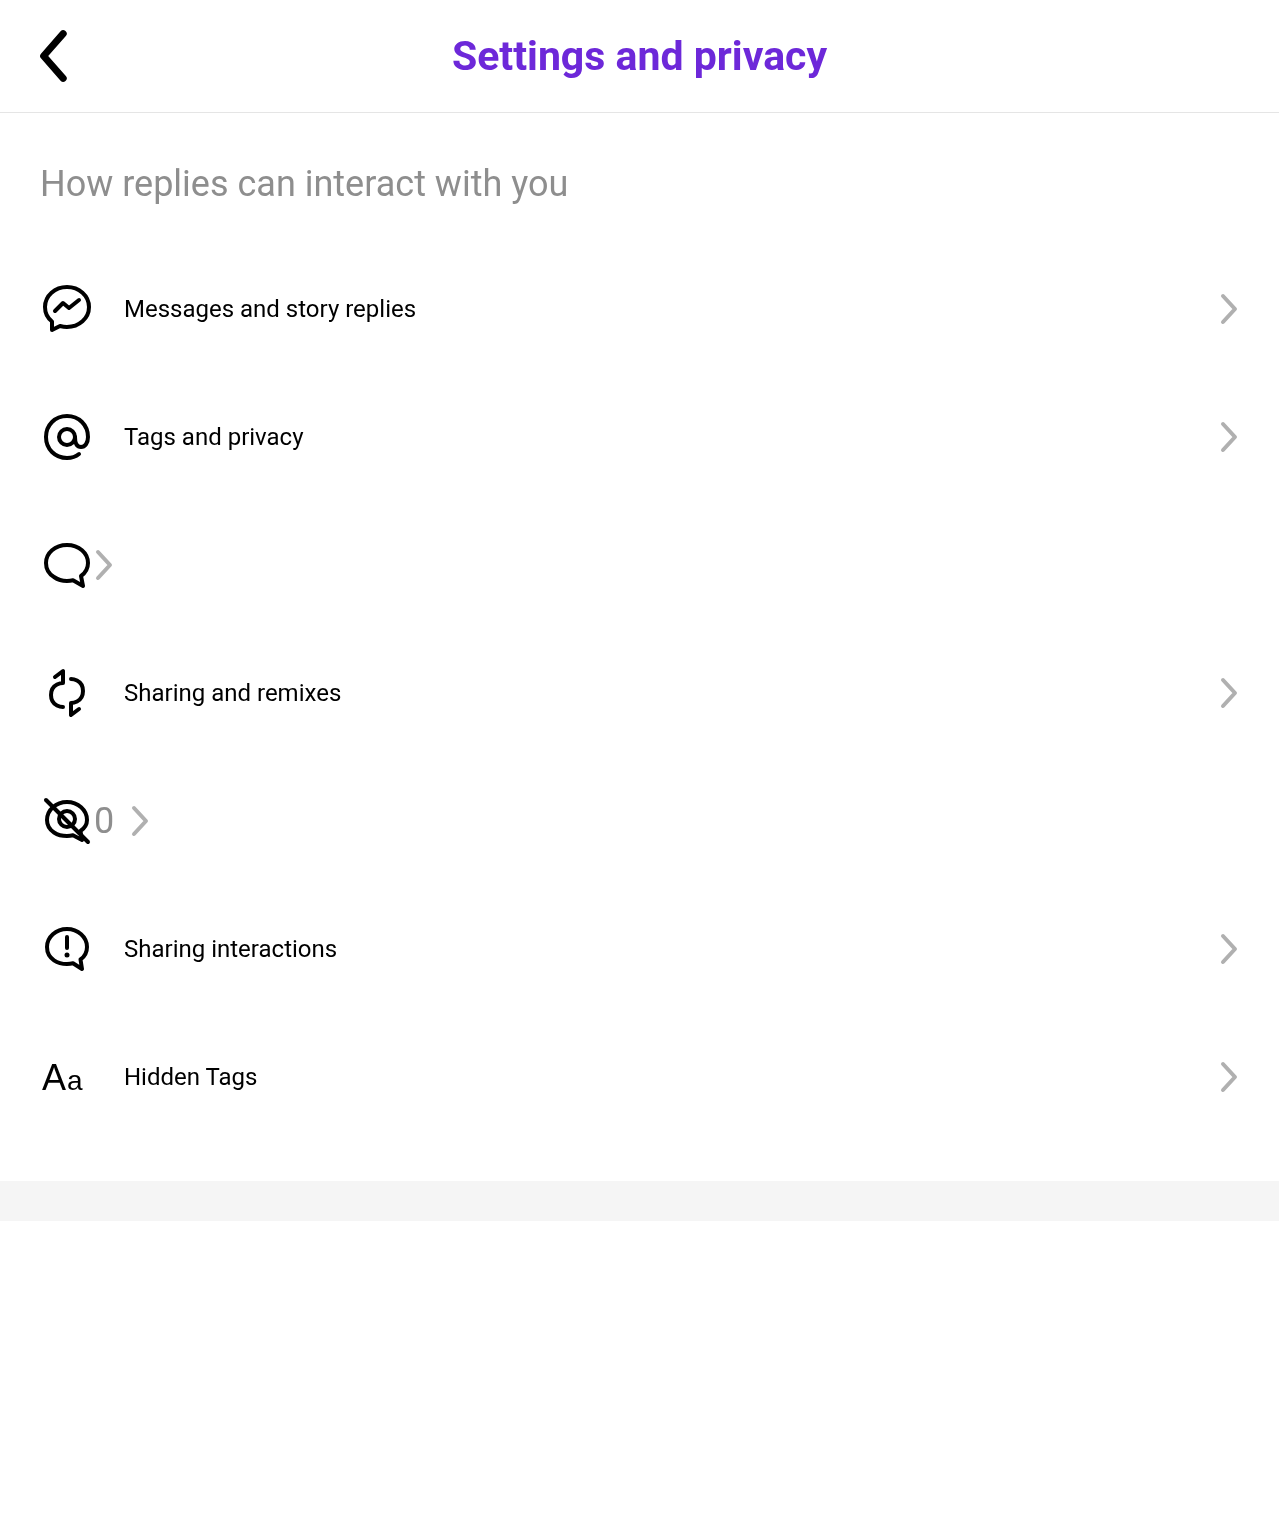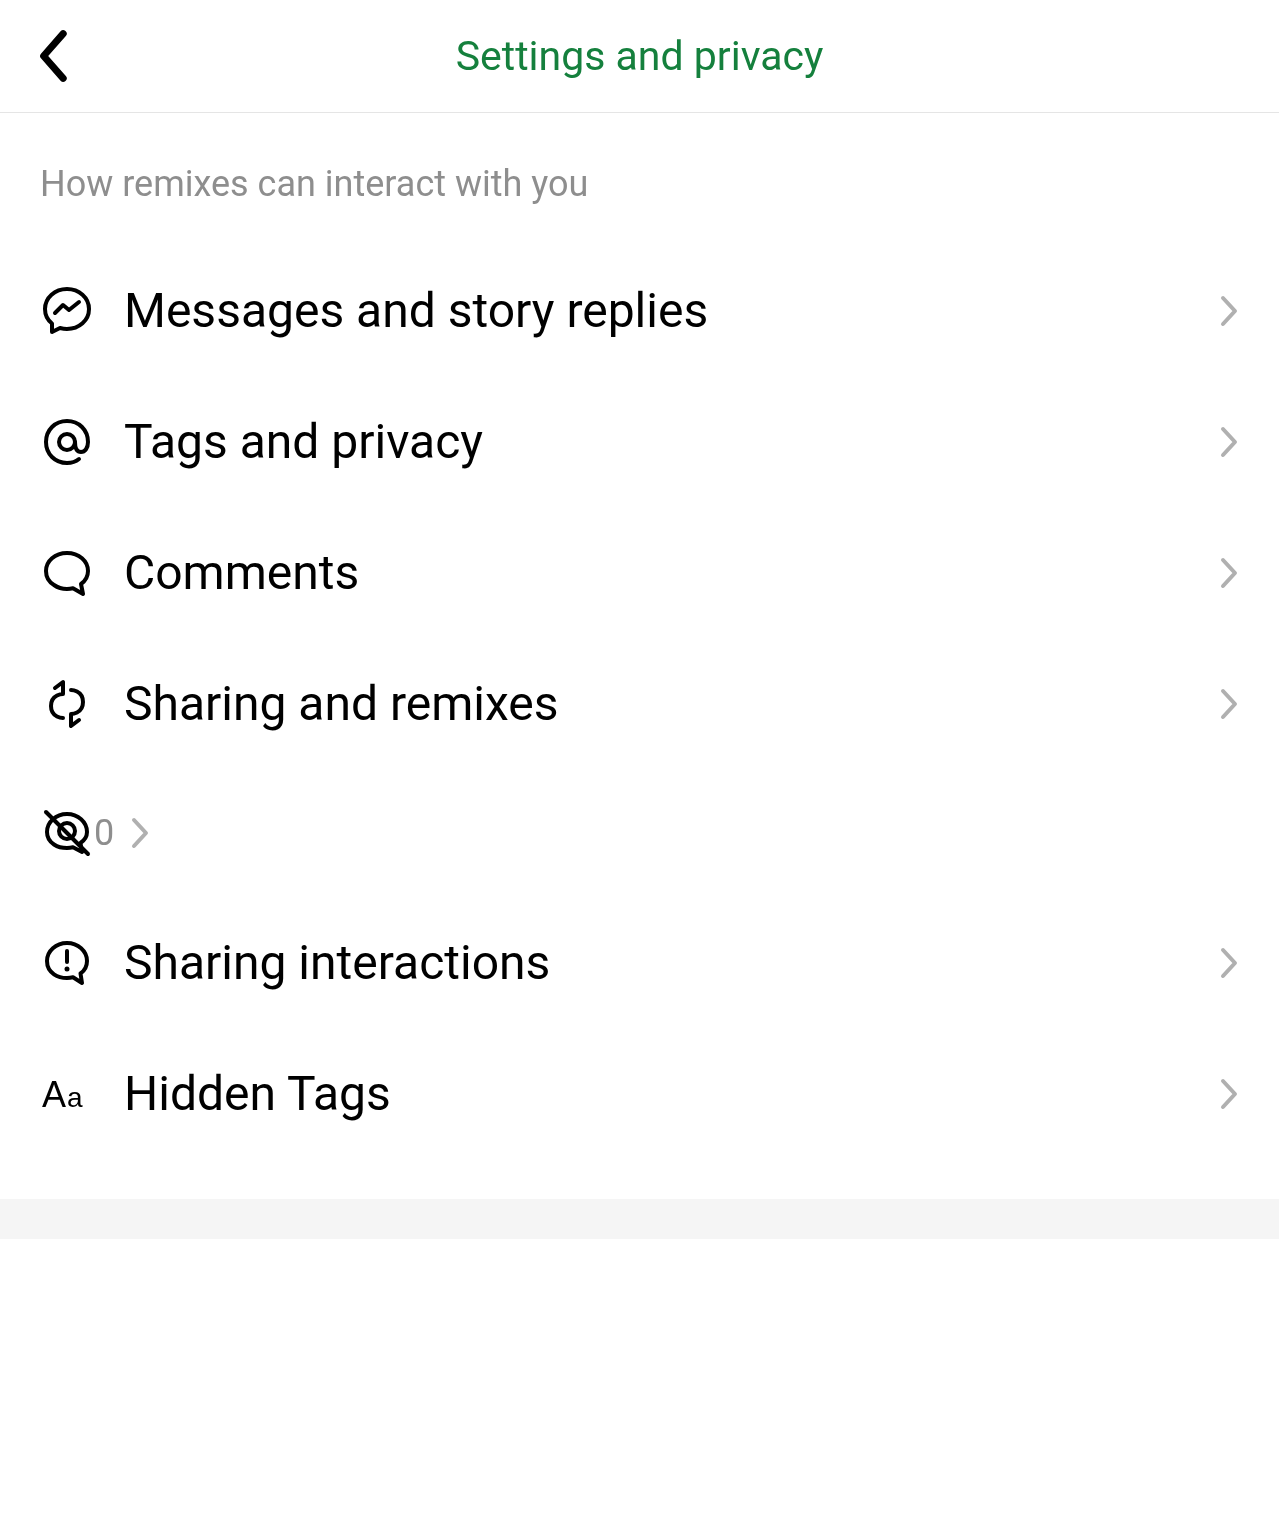--- a/index.html
+++ b/index.html
@@ -22,22 +22,22 @@
     .back-button {
       display: flex;
       align-items: center;
       justify-content: center;
       cursor: pointer;
       position: absolute;
       left: 34px;
     }
     .header-title {
       font-size: 41px;
-      font-weight: 400;
-      color: #15803d;
+      font-weight: 700;
+      color: #6d28d9;
       width: 100%;
       text-align: center;
     }
     .section {
       padding: 0 40px;
     }
     .section-header {
       font-size: 36px;
       font-weight: 400;
       color: #8e8e8e;
@@ -51,21 +51,21 @@
     }
     .item-icon {
       width: 54px;
       height: 54px;
       display: flex;
       align-items: center;
       justify-content: center;
       flex-shrink: 0;
     }
     .item-label {
-      font-size: 48px;
+      font-size: 24px;
       font-weight: 400;
       color: #000000;
       margin-left: 30px;
       flex: 1;
     }
     .item-value {
       font-size: 36px;
       font-weight: 400;
       color: #8e8e8e;
       margin-right: 16px;
@@ -88,21 +88,21 @@
 <div class="header">
   <div class="back-button">
     <svg width="36" height="56" viewBox="0 0 24 40" fill="none">
       <path d="M20 4 L6 20 L20 36" stroke="#000000" stroke-width="5" stroke-linecap="round" stroke-linejoin="round"></path>
     </svg>
   </div>
   <div class="header-title">Settings and privacy</div>
 </div>
 
 <div class="section">
-  <div class="section-header">How remixes can interact with you</div>
+  <div class="section-header">How replies can interact with you</div>
 
   <div class="list-item">
     <div class="item-icon">
       <svg width="52" height="52" viewBox="0 0 52 52" fill="none">
         <path d="M26 4 C14 4 4 12.5 4 24 C4 30 6.5 35 11 38.5 L11 47 L19 43 C21.2 43.6 23.5 44 26 44 C38 44 48 35.5 48 24 C48 12.5 38 4 26 4 Z" stroke="#000000" stroke-width="4" fill="none" stroke-linejoin="round"></path>
         <path d="M14 28 L22 20 L28 25 L38 17" stroke="#000000" stroke-width="4" fill="none" stroke-linecap="round" stroke-linejoin="round"></path>
       </svg>
     </div>
     <div class="item-label">Messages and story replies</div>
     <div class="chevron">
@@ -126,21 +126,20 @@
       </svg>
     </div>
   </div>
 
   <div class="list-item">
     <div class="item-icon">
       <svg width="52" height="52" viewBox="0 0 52 52" fill="none">
         <path d="M26 6 C14 6 5 14 5 24 C5 30 8 35 13 38 L13 38 C16.5 40.5 21 42 26 42 C28 42 30 41.8 32 41.3 L42 47 L40 37 C44.5 33.8 47 29.2 47 24 C47 14 38 6 26 6 Z" stroke="#000000" stroke-width="4" fill="none" stroke-linejoin="round"></path>
       </svg>
     </div>
-    <div class="item-label">Comments</div>
     <div class="chevron">
       <svg width="20" height="34" viewBox="0 0 20 34" fill="none">
         <path d="M4 4 L16 17 L4 30" stroke="#b0b0b0" stroke-width="4" stroke-linecap="round" stroke-linejoin="round"></path>
       </svg>
     </div>
   </div>
 
   <div class="list-item">
     <div class="item-icon">
       <svg width="52" height="52" viewBox="0 0 52 52" fill="none">

